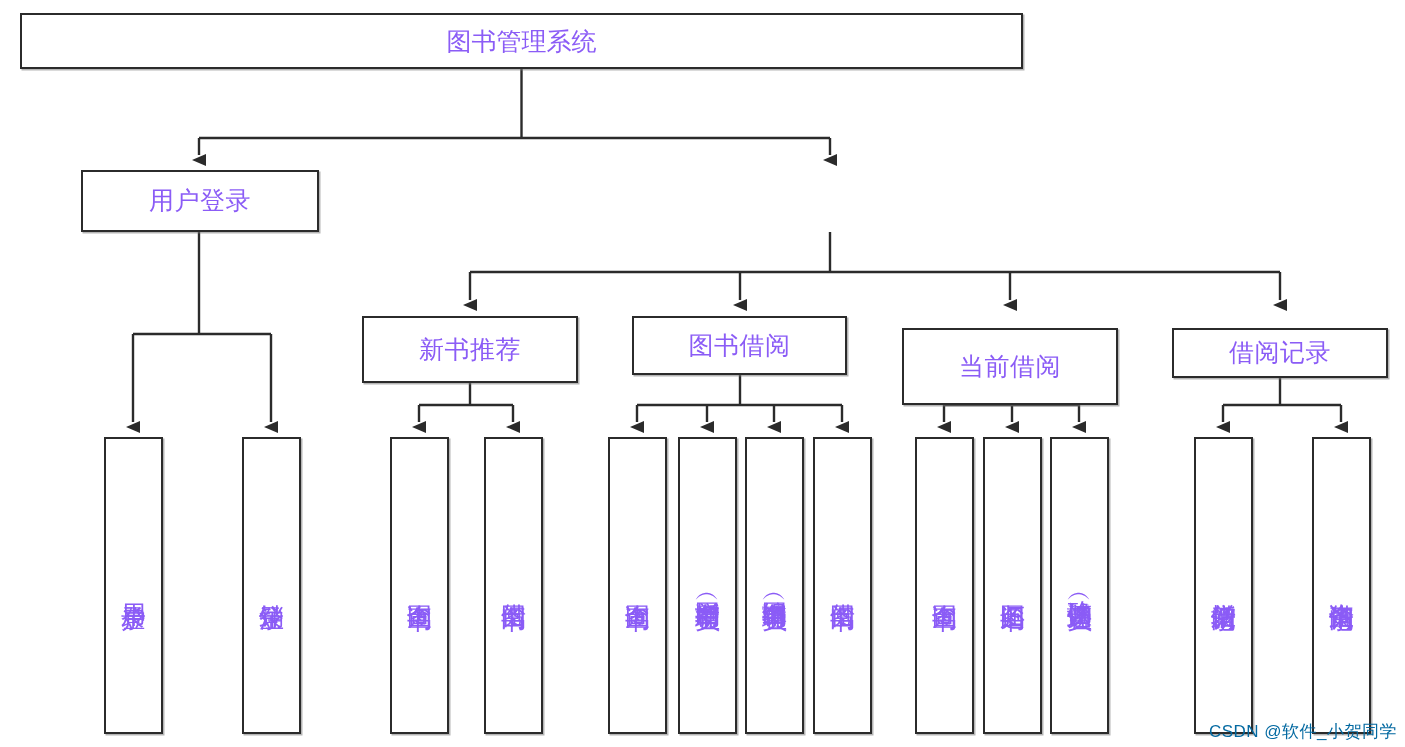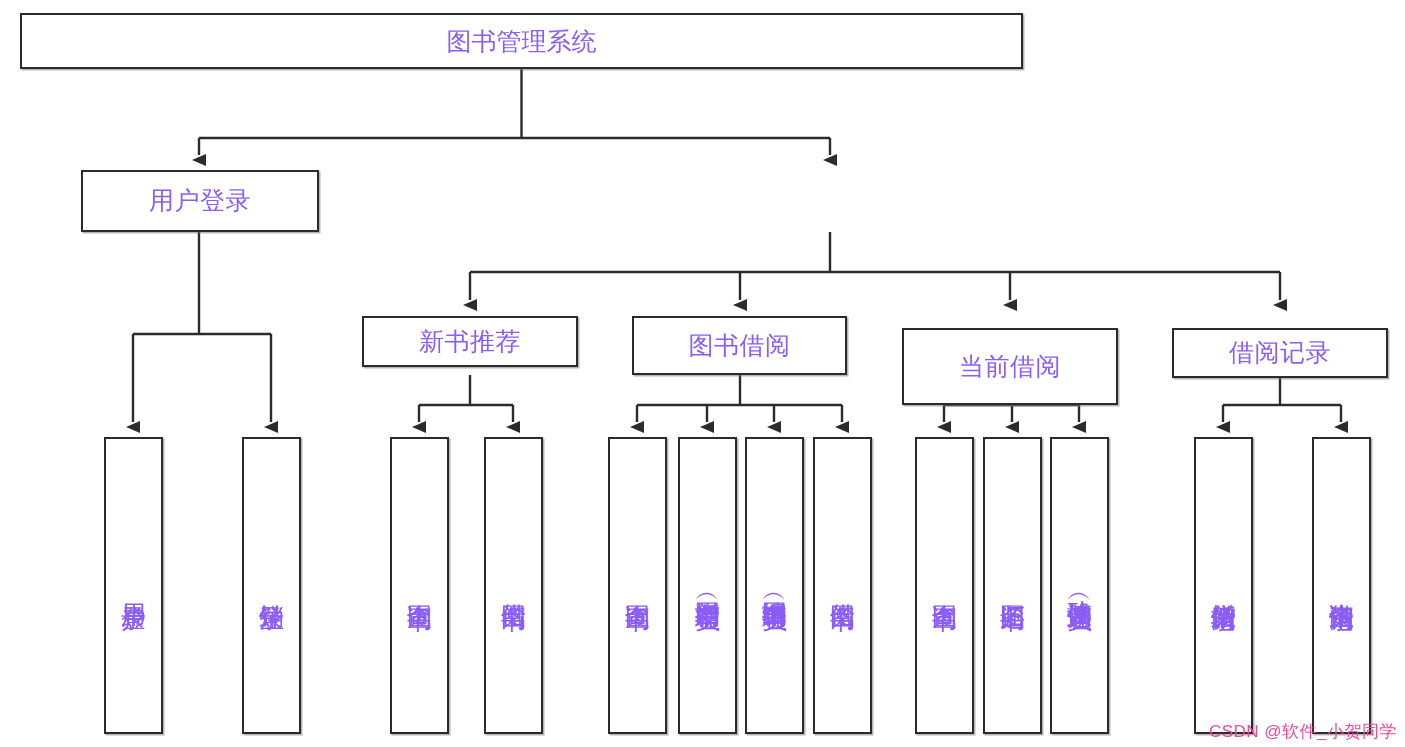--- a/index.html
+++ b/index.html
@@ -68,21 +68,21 @@
     fill: none;
   }
   .ahead {
     fill: #2b2b2b;
   }
   .watermark {
     position: absolute;
     right: 8px;
     bottom: 4px;
     font-size: 17px;
-    color: #ec4899;
+    color: #0369a1;
     white-space: nowrap;
     letter-spacing: 0.5px;
   }
 </style>
 </head>
 <body>
 
 <div id="canvas">
 
   <svg class="links" viewBox="0 0 1405 747" xmlns="http://www.w3.org/2000/svg">
@@ -136,21 +136,21 @@
   </svg>
 
   <div class="node node-root" style="left:20px; top:13px; width:1003px; height:56px;">
     <span>图书管理系统</span>
   </div>
 
   <div class="node node-h" style="left:81px; top:170px; width:238px; height:62px;">
     <span>用户登录</span>
   </div>
 
-  <div class="node node-h" style="left:362px; top:316px; width:216px; height:51px;">
+  <div class="node node-h" style="left:362px; top:316px; width:216px; height:67px;">
     <span>新书推荐</span>
   </div>
   <div class="node node-h" style="left:632px; top:316px; width:215px; height:59px;">
     <span>图书借阅</span>
   </div>
   <div class="node node-h" style="left:902px; top:328px; width:216px; height:77px;">
     <span>当前借阅</span>
   </div>
   <div class="node node-h" style="left:1172px; top:328px; width:216px; height:50px;">
     <span>借阅记录</span>

